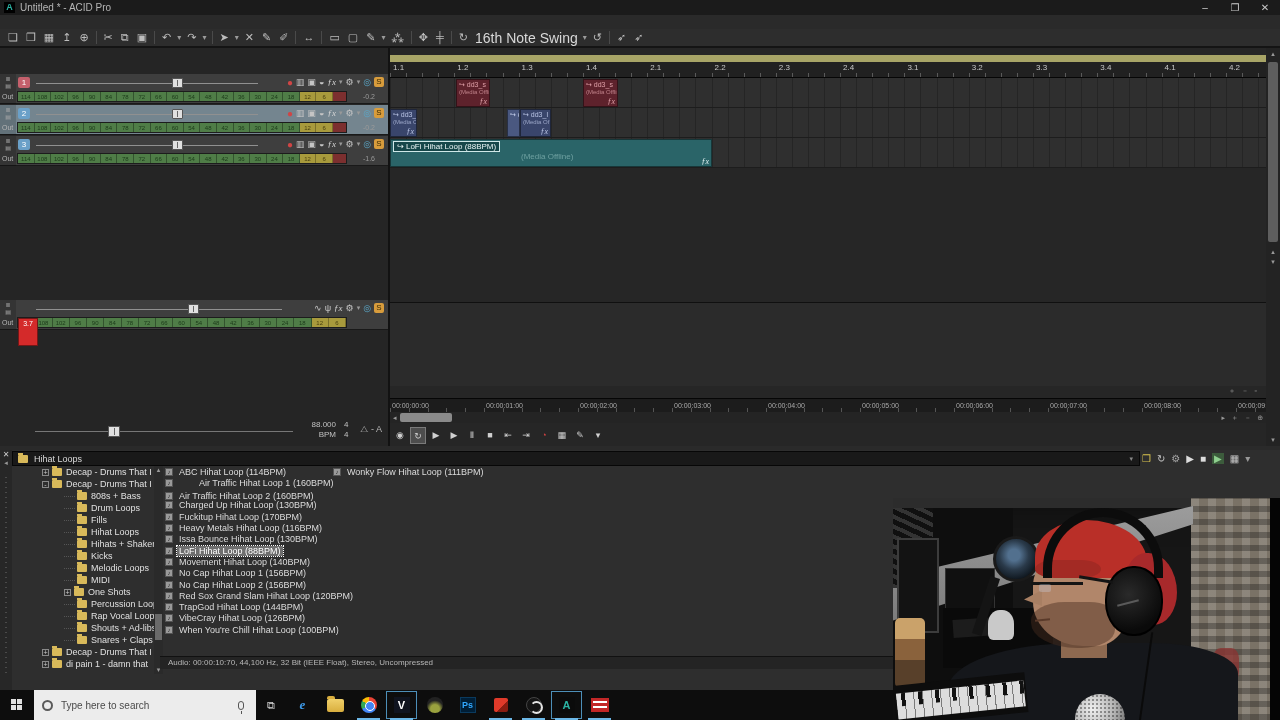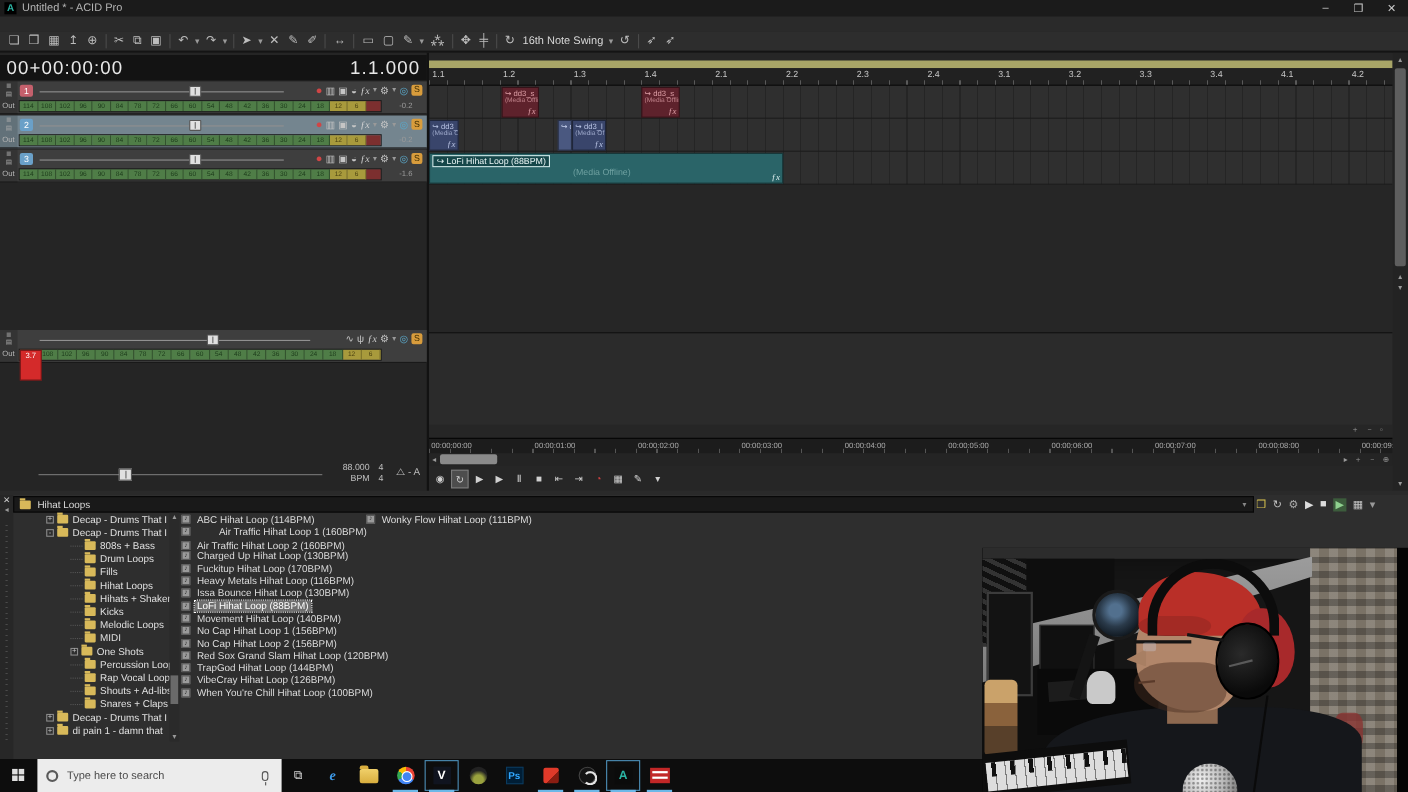--- a/index.html
+++ b/index.html
@@ -14,21 +14,21 @@
 #wintitle{color:#b5b5b5;font-size:10px}
 .winctl{color:#c9c9c9;font-size:10px;width:30px;text-align:center}
 #winctls{margin-left:auto;display:flex}
 #menubar{left:0;top:15px;width:1280px;height:14px;background:#2b2b2b;display:flex;align-items:center;border-bottom:1px solid #202020}
 .menu-item{padding:0 9px;color:#cfcfcf;font-size:11px}
 #toolbar{left:0;top:29px;width:1280px;height:19px;background:#2d2d2d;border-bottom:2px solid #141414;
   display:flex;align-items:center;padding-left:4px}
 .tb-icon{color:#bdbdbd;font-size:11px;padding:0 4px;line-height:17px}
 .tb-sep{width:1px;height:13px;background:#4a4a4a;margin:0 3px}
 .tb-caret{color:#9a9a9a;font-size:8px;padding:0 2px}
-#swing-label{color:#d8d8d8;font-size:10px;padding:0 3px}
+#swing-label{color:#d8d8d8;font-size:14px;padding:0 3px}
 
 #left{left:0;top:48px;width:390px;height:398px;background:#252525;border-right:2px solid #121212}
 #timedisp{left:0;top:2px;width:388px;height:23px;background:#131313;display:flex;align-items:center;justify-content:space-between;padding:0 6px}
 #timedisp .big{font-size:17px;color:#e8e8e8;letter-spacing:1px}
 .trackrow{left:0;width:388px;height:30px;background:#3e3e3e;border-bottom:1px solid #191919;position:absolute}
 .trackrow.sel{background:#74858f}
 .tr-minicol{position:absolute;left:0;top:0;width:16px;height:30px;background:rgba(0,0,0,.15);
   color:#aaa;font-size:6px;line-height:7px;text-align:center;padding-top:2px}
 .tr-badge{position:absolute;left:18px;top:3px;width:12px;height:11px;border-radius:2px;color:#fff;
   font-size:8px;text-align:center;line-height:11px}
@@ -210,24 +210,20 @@
       <span class="tb-icon">↻</span>
       <span id="swing-label">16th Note Swing</span>
       <span class="tb-caret">▾</span>
       <span class="tb-icon">↺</span>
       <span class="tb-sep"></span>
       <span class="tb-icon">➶</span>
       <span class="tb-icon">➶</span>
     </div>
 
   <div id="left" class="abs">
-    <div id="timedisp" class="abs">
-      <span class="big">00+00:00:00</span>
-      <span class="big">1.1.000</span>
-    </div>
     <div id="tracksbox">
         <div class="trackrow" style="top: 26px;">
           <div class="tr-minicol">≣<br>▤</div>
           <div class="tr-badge" style="background: rgb(196, 96, 108);">1</div>
           <div class="tr-sliderline"></div>
           <div class="tr-thumb" style="left: 172px;"></div>
           <div class="tr-icons">
             <span class="ico-rec">●</span>
             <span>▥</span>
             <span>▣</span>
@@ -689,20 +685,21 @@
         </div>
         <div class="filerow" style="top: 158.2px; left: 0px;">
           <span class="fico">♪</span>
           <span class="lbl">When You're Chill Hihat Loop (100BPM)</span>
         </div>
         <div class="filerow" style="top: 0px; left: 168px;">
           <span class="fico">♪</span>
           <span class="lbl">Wonky Flow Hihat Loop (111BPM)</span>
         </div>
       </div>
+    <div id="bstatus">Audio: 00:00:10:70, 44,100 Hz, 32 Bit (IEEE Float), Stereo, Uncompressed</div>
   </div>
 
   <div id="taskbar" class="abs">
     <div id="startbtn">
       <div id="startlogo">
           <i></i>
           <i></i>
           <i></i>
           <i></i>
         </div>

